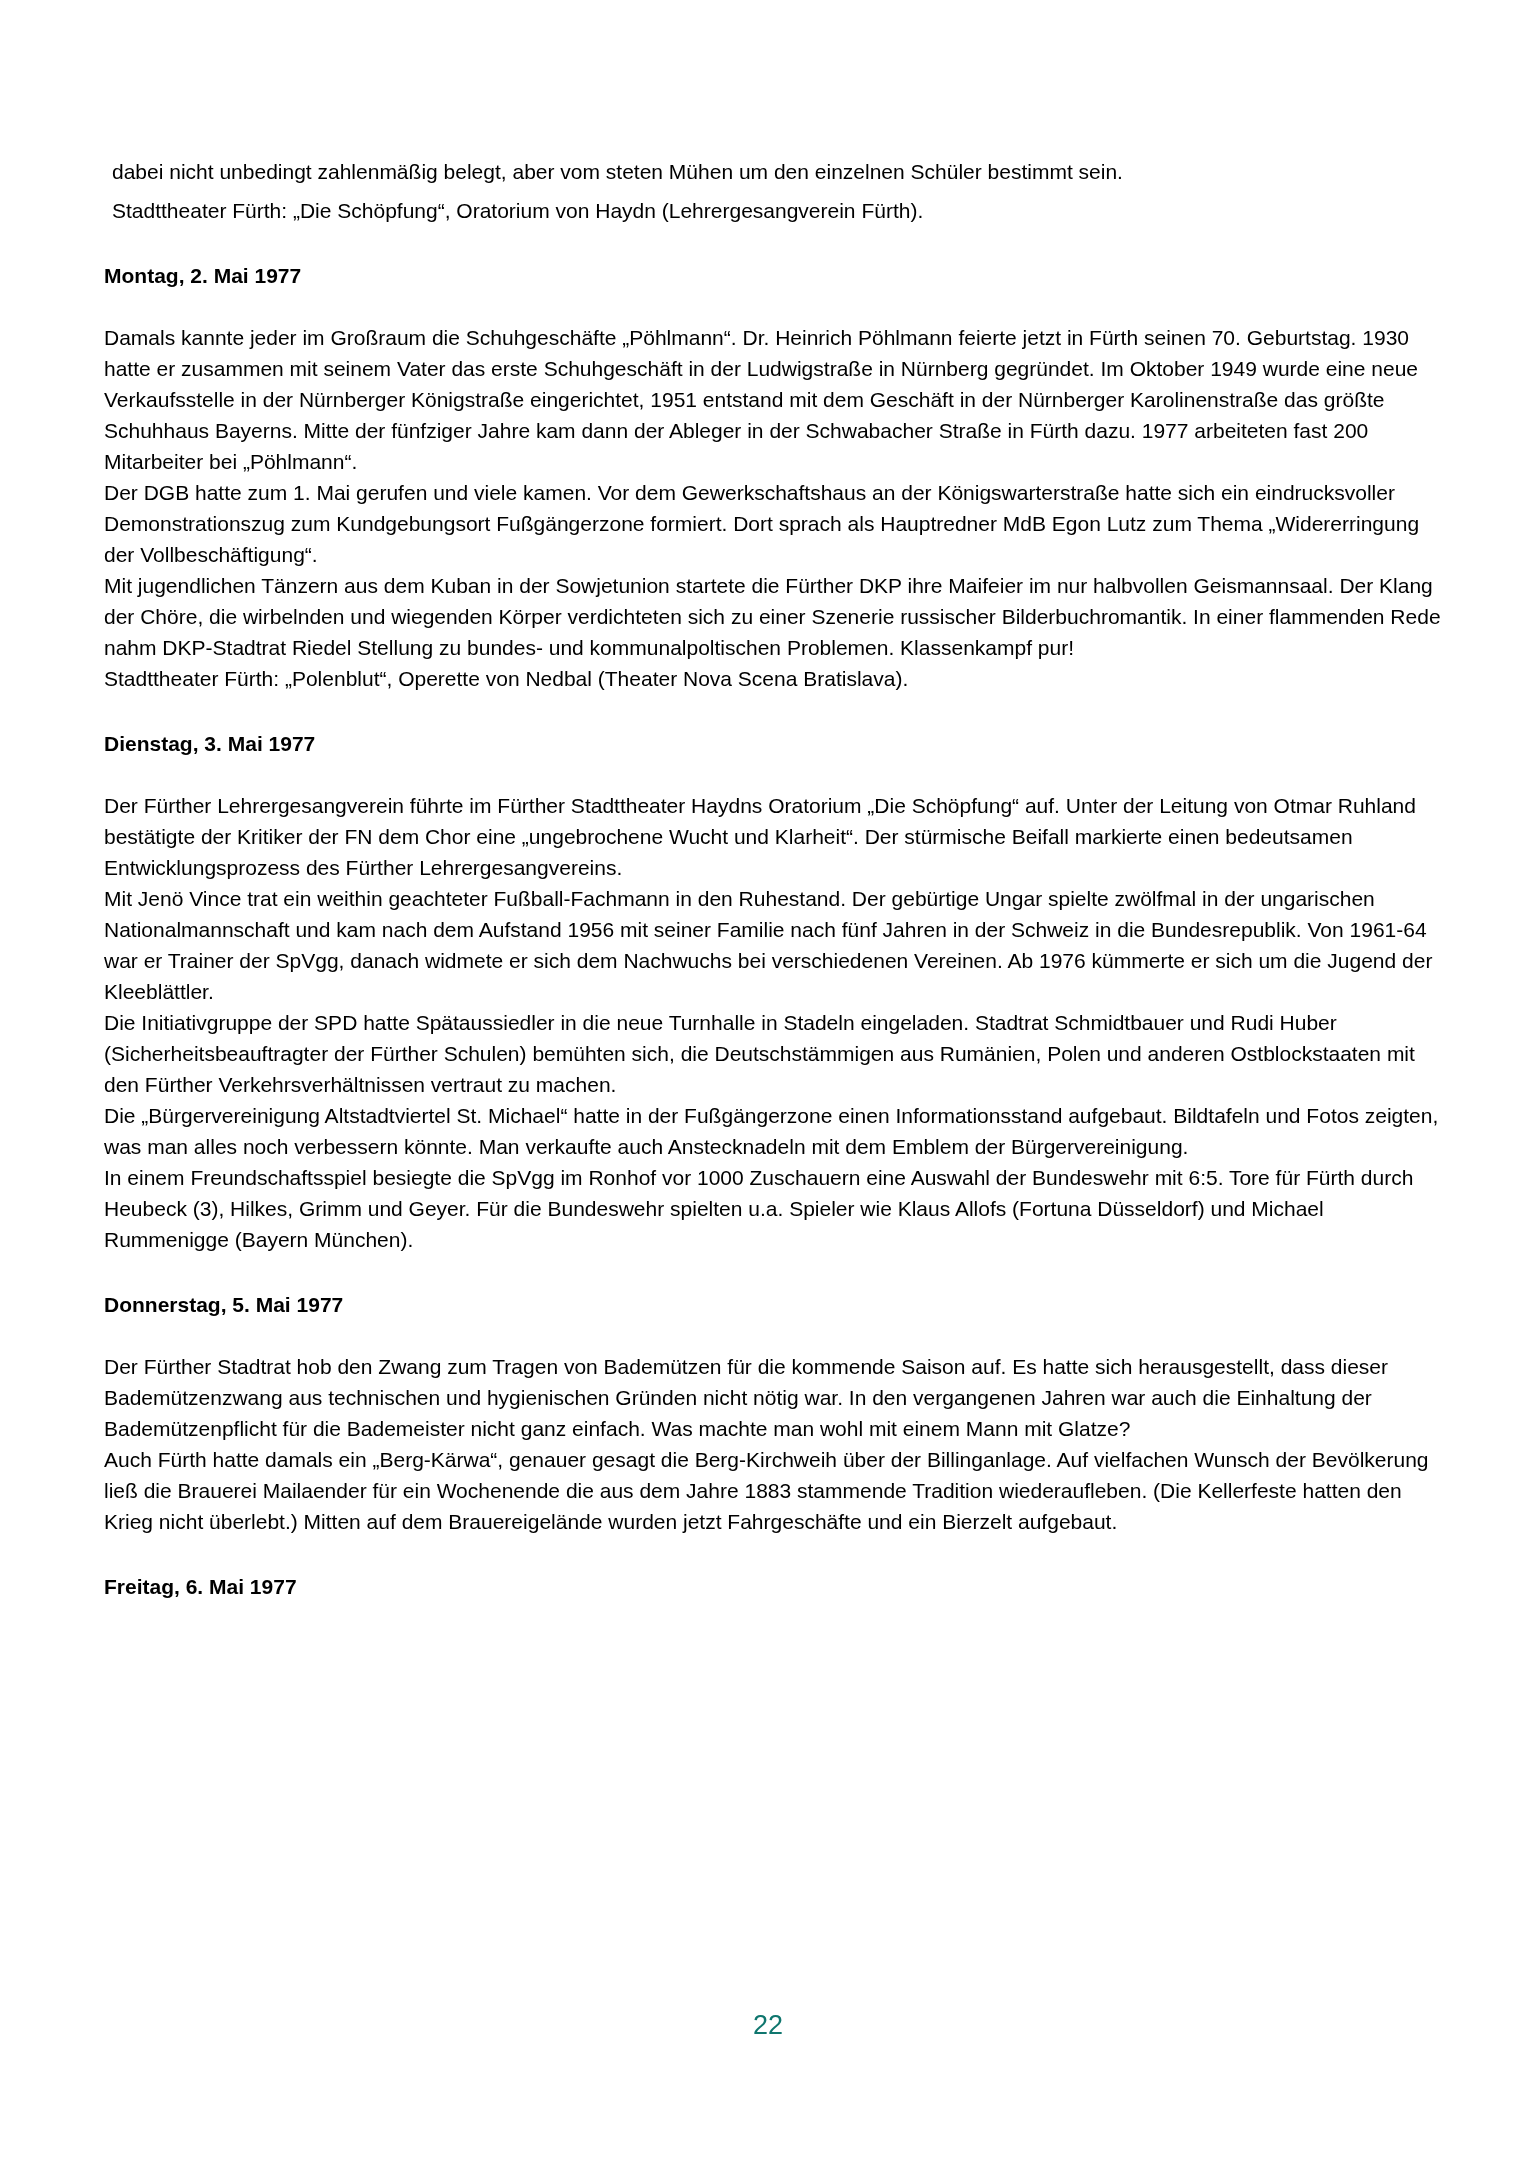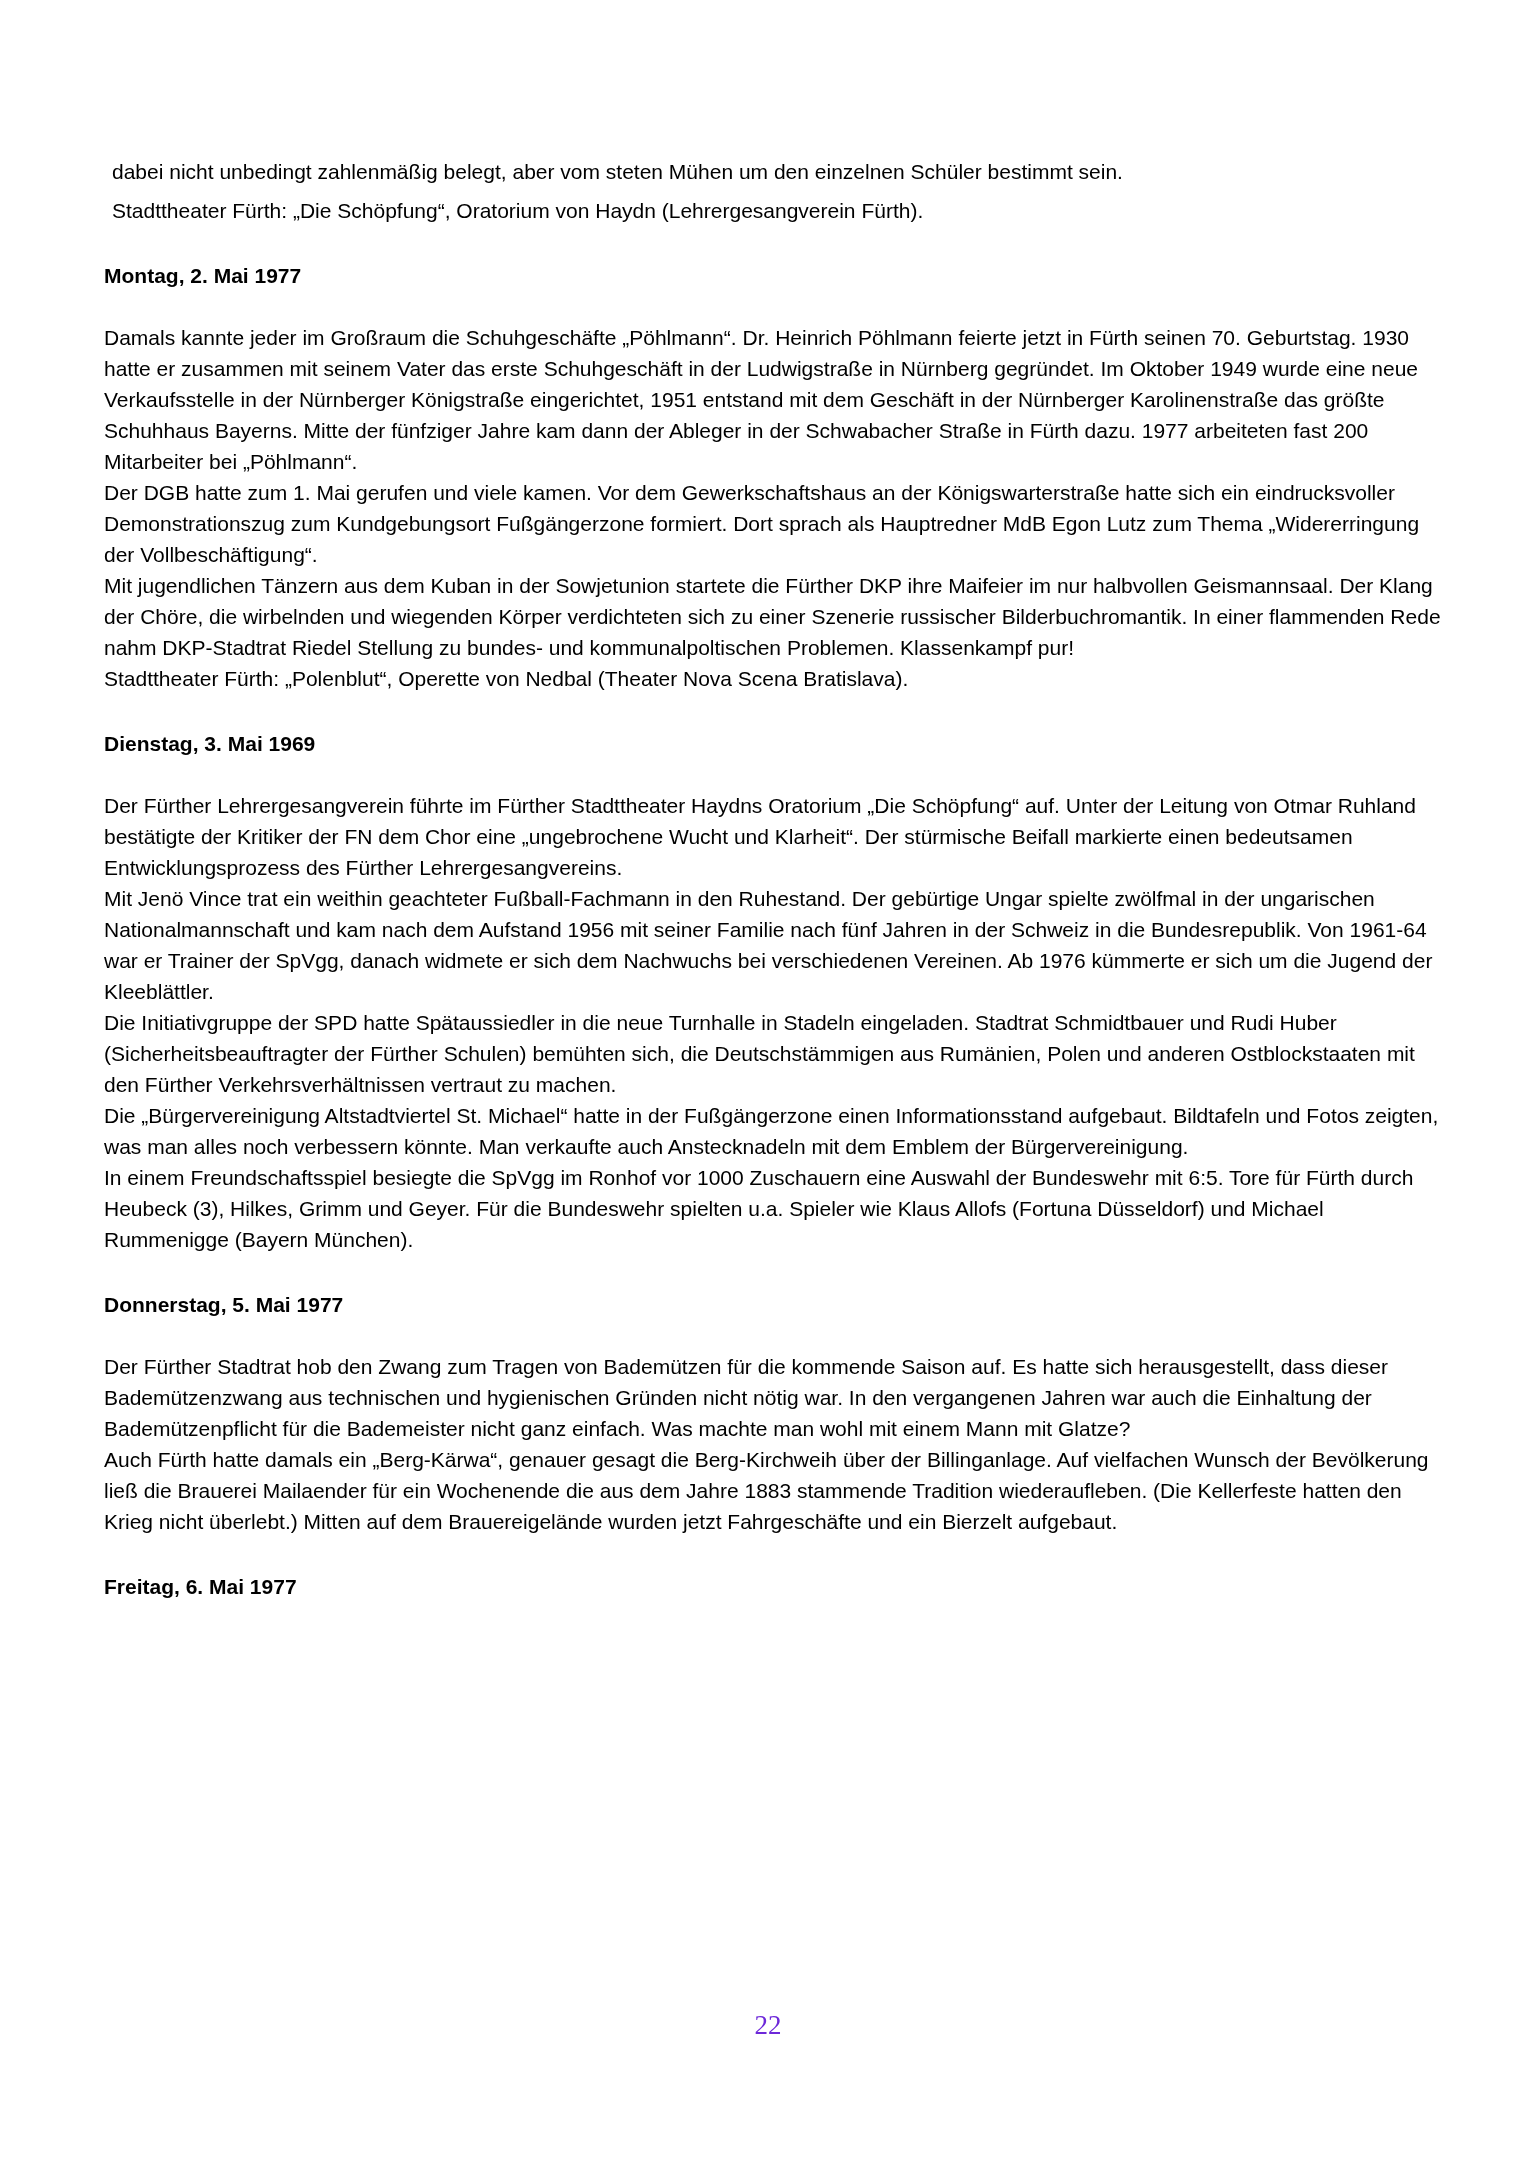--- a/index.html
+++ b/index.html
@@ -39,41 +39,41 @@
   }
   .entry {
     margin: 0;
   }
   .page-number {
     position: absolute;
     left: 0;
     right: 0;
     top: 2010px;
     text-align: center;
-    font-family: Liberation Serif, serif;
+    font-family: Liberation Sans, sans-serif;
     font-size: 27px;
-    color: #6d28d9;
+    color: #0f766e;
   }
 </style>
 </head>
 <body>
 
 <div class="page">
   <div class="content">
     <div id="intro">
         <div class="intro-line">dabei nicht unbedingt zahlenmäßig belegt, aber vom steten Mühen um den einzelnen Schüler bestimmt sein.</div>
         <div class="intro-line">Stadttheater Fürth: „Die Schöpfung“, Oratorium von Haydn (Lehrergesangverein Fürth).</div>
       </div>
     <div id="sections">
         <div class="section-heading">Montag, 2. Mai 1977</div>
         <div class="entry">Damals kannte jeder im Großraum die Schuhgeschäfte „Pöhlmann“. Dr. Heinrich Pöhlmann feierte jetzt in Fürth seinen 70. Geburtstag. 1930 hatte er zusammen mit seinem Vater das erste Schuhgeschäft in der Ludwigstraße in Nürnberg gegründet. Im Oktober 1949 wurde eine neue Verkaufsstelle in der Nürnberger Königstraße eingerichtet, 1951 entstand mit dem Geschäft in der Nürnberger Karolinenstraße das größte Schuhhaus Bayerns. Mitte der fünfziger Jahre kam dann der Ableger in der Schwabacher Straße in Fürth dazu. 1977 arbeiteten fast 200 Mitarbeiter bei „Pöhlmann“.</div>
         <div class="entry">Der DGB hatte zum 1. Mai gerufen und viele kamen. Vor dem Gewerkschaftshaus an der Königswarterstraße hatte sich ein eindrucksvoller Demonstrationszug zum Kundgebungsort Fußgängerzone formiert. Dort sprach als Hauptredner MdB Egon Lutz zum Thema „Widererringung der Vollbeschäftigung“.</div>
         <div class="entry">Mit jugendlichen Tänzern aus dem Kuban in der Sowjetunion startete die Fürther DKP ihre Maifeier im nur halbvollen Geismannsaal. Der Klang der Chöre, die wirbelnden und wiegenden Körper verdichteten sich zu einer Szenerie russischer Bilderbuchromantik. In einer flammenden Rede nahm DKP-Stadtrat Riedel Stellung zu bundes- und kommunalpoltischen Problemen. Klassenkampf pur!</div>
         <div class="entry">Stadttheater Fürth: „Polenblut“, Operette von Nedbal (Theater Nova Scena Bratislava).</div>
-        <div class="section-heading">Dienstag, 3. Mai 1969</div>
+        <div class="section-heading">Dienstag, 3. Mai 1977</div>
         <div class="entry">Der Fürther Lehrergesangverein führte im Fürther Stadttheater Haydns Oratorium „Die Schöpfung“ auf. Unter der Leitung von Otmar Ruhland bestätigte der Kritiker der FN dem Chor eine „ungebrochene Wucht und Klarheit“. Der stürmische Beifall markierte einen bedeutsamen Entwicklungsprozess des Fürther Lehrergesangvereins.</div>
         <div class="entry">Mit Jenö Vince trat ein weithin geachteter Fußball-Fachmann in den Ruhestand. Der gebürtige Ungar spielte zwölfmal in der ungarischen Nationalmannschaft und kam nach dem Aufstand 1956 mit seiner Familie nach fünf Jahren in der Schweiz in die Bundesrepublik. Von 1961-64 war er Trainer der SpVgg, danach widmete er sich dem Nachwuchs bei verschiedenen Vereinen. Ab 1976 kümmerte er sich um die Jugend der Kleeblättler.</div>
         <div class="entry">Die Initiativgruppe der SPD hatte Spätaussiedler in die neue Turnhalle in Stadeln eingeladen. Stadtrat Schmidtbauer und Rudi Huber (Sicherheitsbeauftragter der Fürther Schulen) bemühten sich, die Deutschstämmigen aus Rumänien, Polen und anderen Ostblockstaaten mit den Fürther Verkehrsverhältnissen vertraut zu machen.</div>
         <div class="entry">Die „Bürgervereinigung Altstadtviertel St. Michael“ hatte in der Fußgängerzone einen Informationsstand aufgebaut. Bildtafeln und Fotos zeigten, was man alles noch verbessern könnte. Man verkaufte auch Anstecknadeln mit dem Emblem der Bürgervereinigung.</div>
         <div class="entry">In einem Freundschaftsspiel besiegte die SpVgg im Ronhof vor 1000 Zuschauern eine Auswahl der Bundeswehr mit 6:5. Tore für Fürth durch Heubeck (3), Hilkes, Grimm und Geyer. Für die Bundeswehr spielten u.a. Spieler wie Klaus Allofs (Fortuna Düsseldorf) und Michael Rummenigge (Bayern München).</div>
         <div class="section-heading">Donnerstag, 5. Mai 1977</div>
         <div class="entry">Der Fürther Stadtrat hob den Zwang zum Tragen von Bademützen für die kommende Saison auf. Es hatte sich herausgestellt, dass dieser Bademützenzwang aus technischen und hygienischen Gründen nicht nötig war. In den vergangenen Jahren war auch die Einhaltung der Bademützenpflicht für die Bademeister nicht ganz einfach. Was machte man wohl mit einem Mann mit Glatze?</div>
         <div class="entry">Auch Fürth hatte damals ein „Berg-Kärwa“, genauer gesagt die Berg-Kirchweih über der Billinganlage. Auf vielfachen Wunsch der Bevölkerung ließ die Brauerei Mailaender für ein Wochenende die aus dem Jahre 1883 stammende Tradition wiederaufleben. (Die Kellerfeste hatten den Krieg nicht überlebt.) Mitten auf dem Brauereigelände wurden jetzt Fahrgeschäfte und ein Bierzelt aufgebaut.</div>
         <div class="section-heading">Freitag, 6. Mai 1977</div>
       </div>

